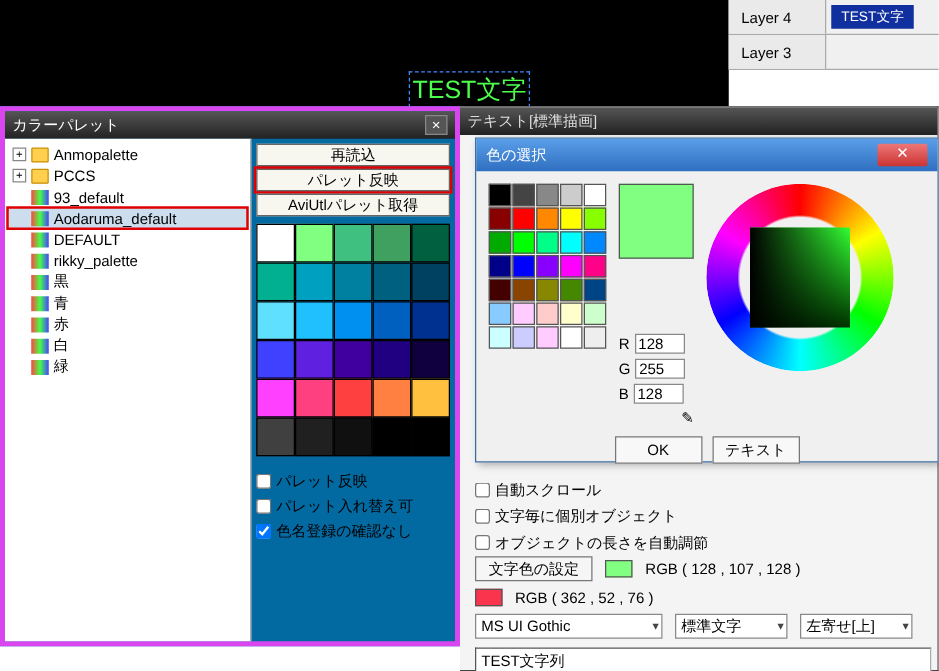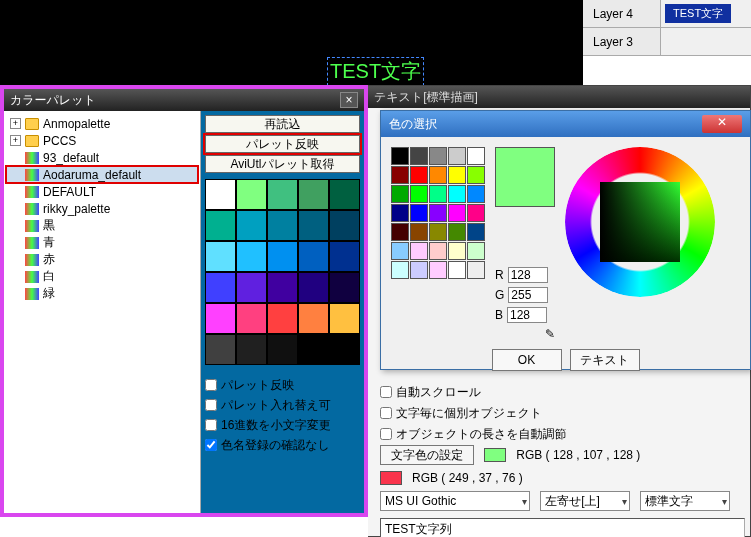--- a/index.html
+++ b/index.html
@@ -187,24 +187,20 @@
           <div class="swatch" style="background: rgb(0, 0, 0);"></div>
         </div>
       <div style="height:6px"></div>
       <label class="check-row">
           <input type="checkbox" style="">
           <span>パレット反映</span>
         </label>
       <label class="check-row">
           <input type="checkbox" style="">
           <span>パレット入れ替え可</span>
-        </label>
-      <label class="check-row">
-          <input type="checkbox" style="">
-          <span>16進数を小文字変更</span>
         </label>
       <label class="check-row">
           <input type="checkbox" checked="" style="">
           <span>色名登録の確認なし</span>
         </label>
     </div>
   </div>
 </div>
 
 <div class="text-win">
@@ -301,29 +297,29 @@
       <input type="checkbox" style="">
       <span>オブジェクトの長さを自動調節</span>
     </label>
   <div class="set-row">
     <button class="set-btn">文字色の設定</button>
     <span class="color-sample" id="char-color-sample" style="background: rgb(128, 255, 128);"></span>
     <span>RGB ( 128 , 107 , 128 )</span>
   </div>
   <div class="set-row">
     <span class="color-sample" id="shadow-color-sample" style="background: rgb(249, 52, 76);"></span>
-    <span>RGB ( 249 , 37 , 76 )</span>
+    <span>RGB ( 362 , 52 , 76 )</span>
   </div>
   <div class="set-row">
     <div class="combo" style="width:150px">
         <span>MS UI Gothic</span>
       </div>
     <div class="combo" style="width:90px">
+        <span>標準文字</span>
+      </div>
+    <div class="combo" style="width:90px">
         <span>左寄せ[上]</span>
-      </div>
-    <div class="combo" style="width:90px">
-        <span>標準文字</span>
       </div>
   </div>
   <div class="text-input-row">
     <input value="TEST文字列" style="">
   </div>
 </div>
 
 </body></html>

